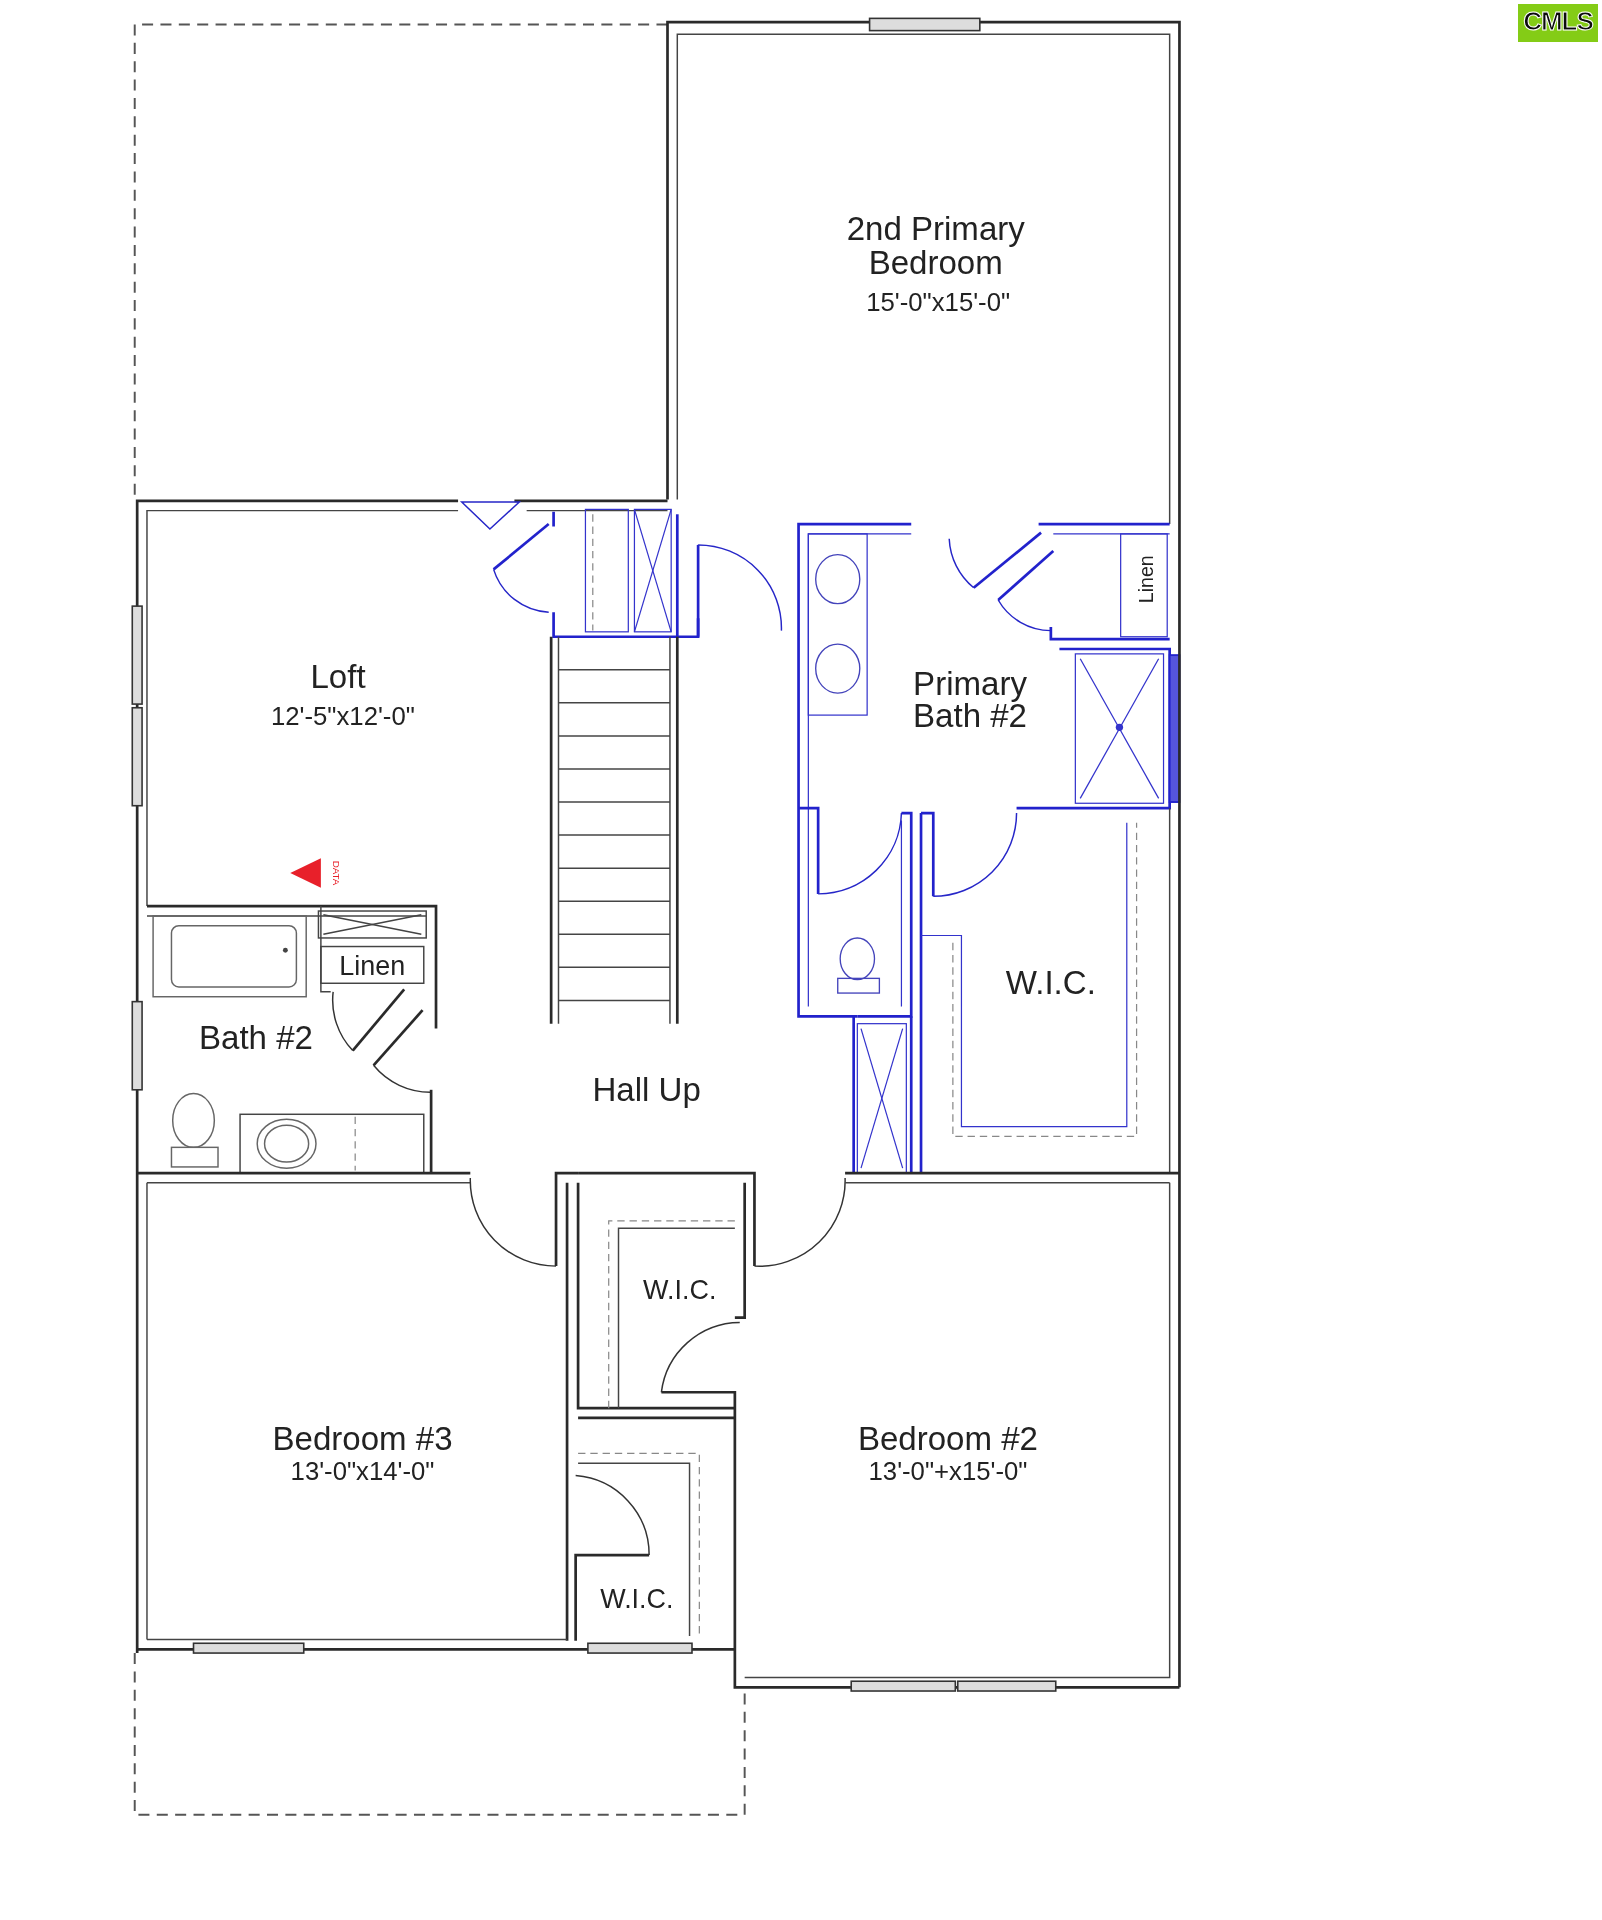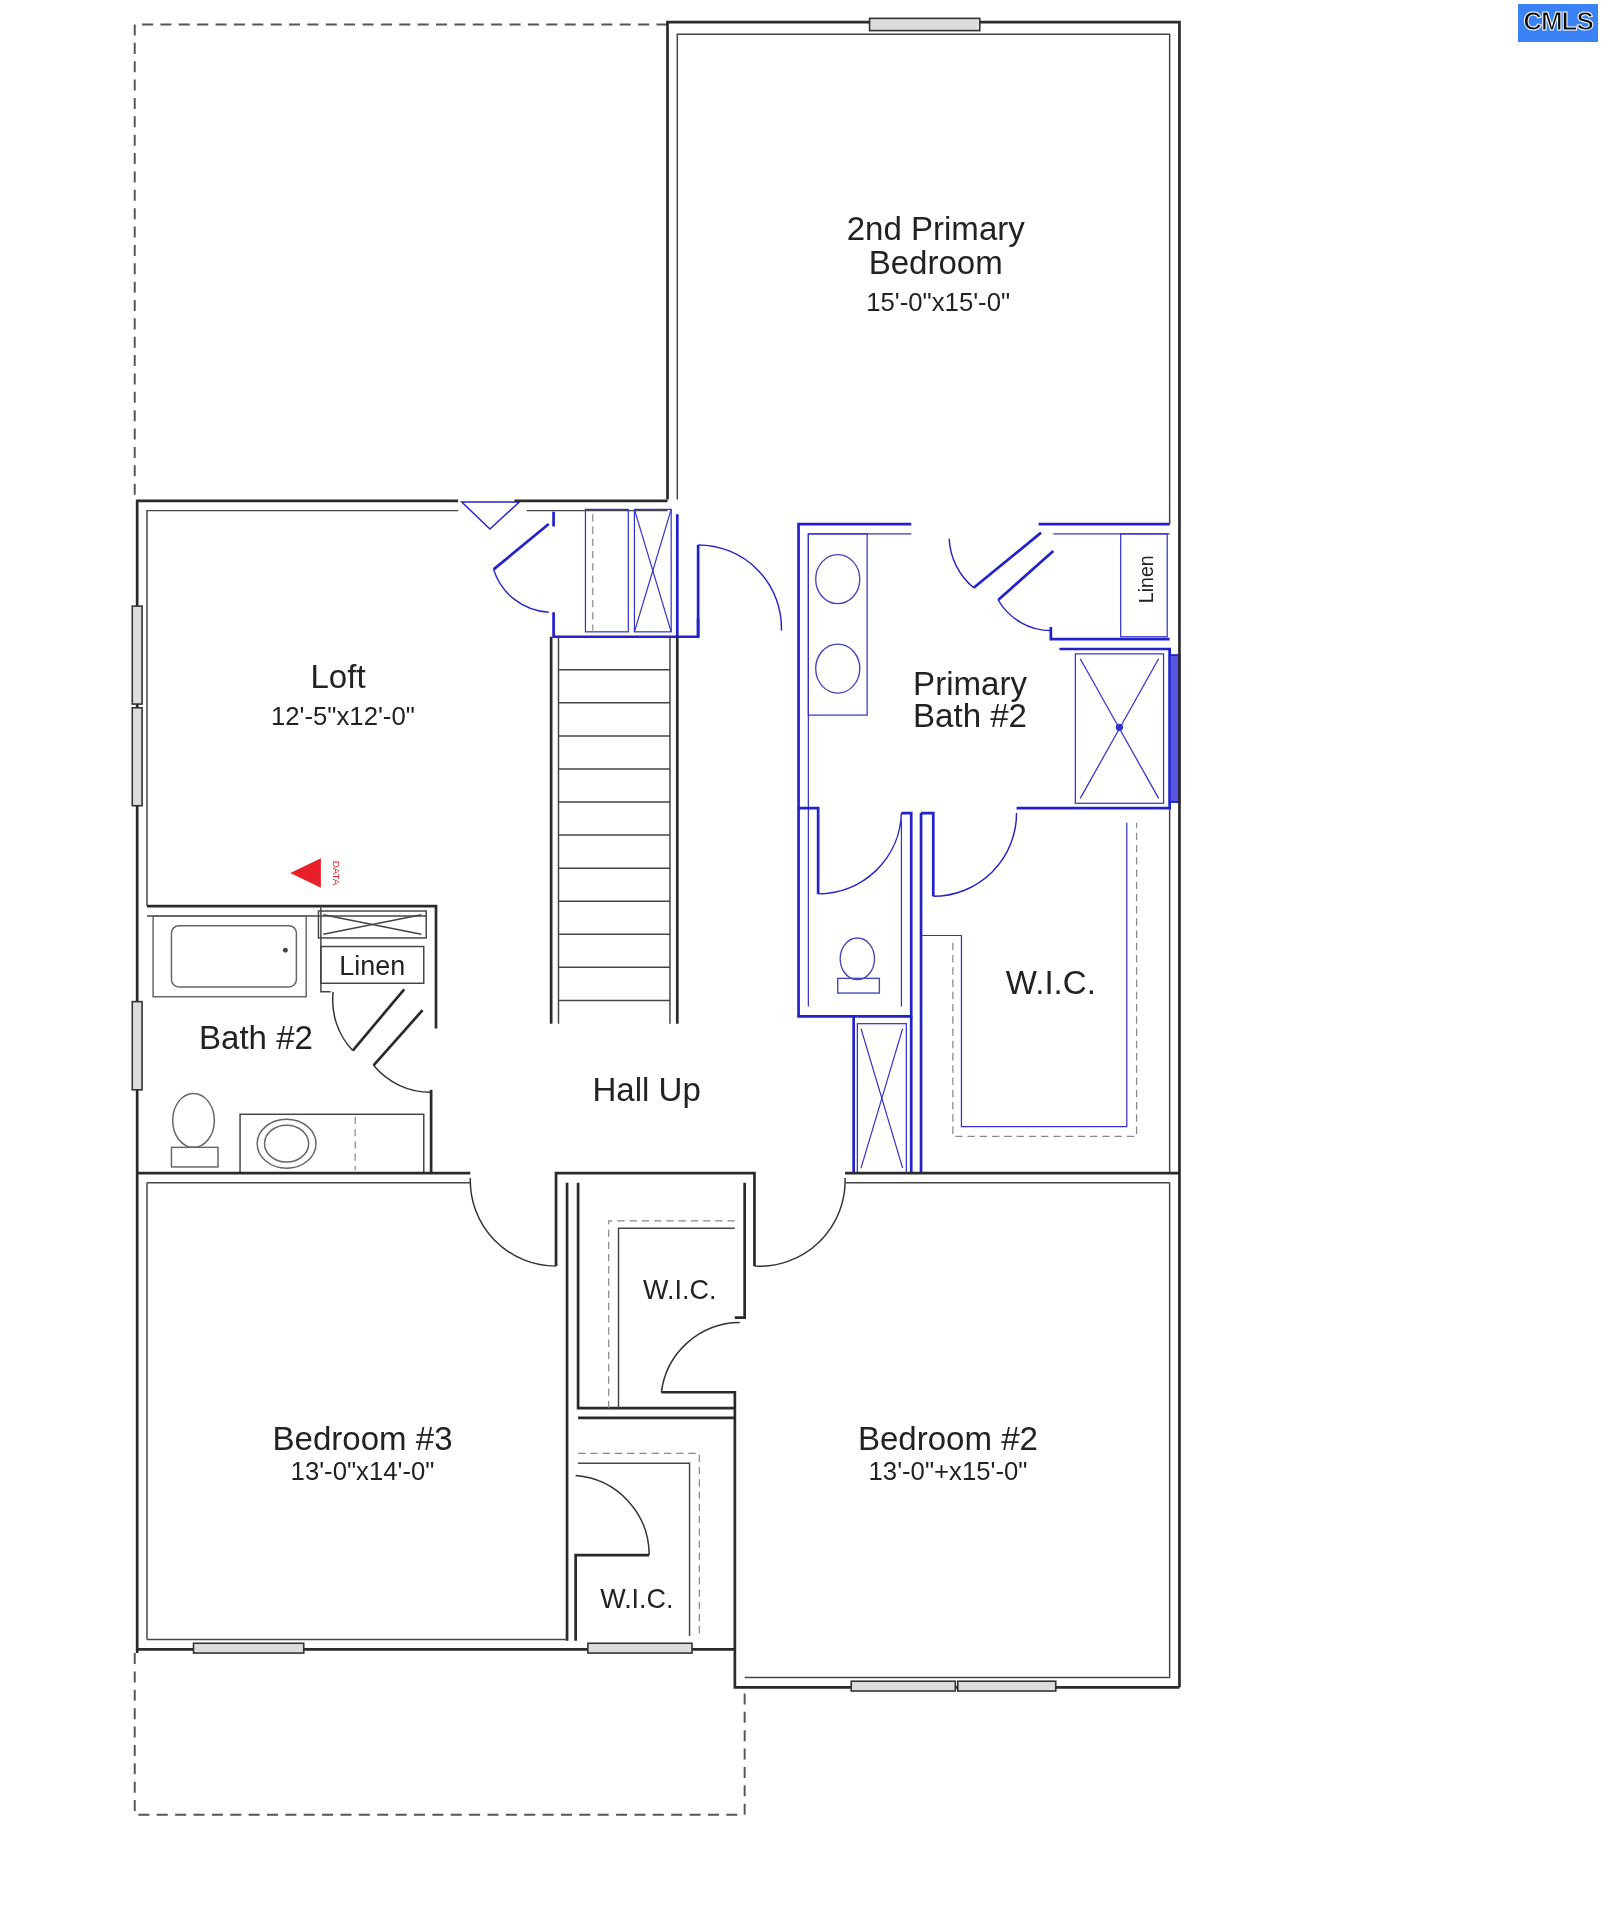--- a/index.html
+++ b/index.html
@@ -13,21 +13,21 @@
   .blue-thin { fill:none; stroke:#3333cc; stroke-width:1; }
   .door { fill:none; stroke:#333; stroke-width:1.2; }
   .door-b { fill:none; stroke:#2626c8; stroke-width:1.2; }
   .fix { fill:none; stroke:#666; stroke-width:1.2; }
   .fix-b { fill:none; stroke:#4444bb; stroke-width:1.1; }
   .win { fill:#ddd; stroke:#333; stroke-width:1.3; }
   .lbl { fill:#222; font-family:"Liberation Sans", sans-serif; text-anchor:middle; }
   .room-name { font-size:27px; }
   .room-dim { font-size:21px; }
   .small { font-size:22px; }
-  #cmls-logo { position:absolute; right:4px; top:4px; width:80px; height:38px; background:#3b82f6; color:#fff; font-family:"Liberation Sans", sans-serif; font-size:26px; font-weight:bold; letter-spacing:-1px; text-align:center; line-height:34px; }
+  #cmls-logo { position:absolute; right:4px; top:4px; width:80px; height:38px; background:#84cc16; color:#fff; font-family:"Liberation Sans", sans-serif; font-size:26px; font-weight:bold; letter-spacing:-1px; text-align:center; line-height:34px; }
   #cmls-logo span { -webkit-text-stroke:1px #fff; color:#0c0c0c; }
 </style>
 </head>
 <body>
 
 <svg id="plan" viewBox="0 0 1308 1568" preserveAspectRatio="none" xmlns="http://www.w3.org/2000/svg">
 
   <g>
     <polyline class="dash" points="545,20 110,20 110,410"></polyline>
   </g>

